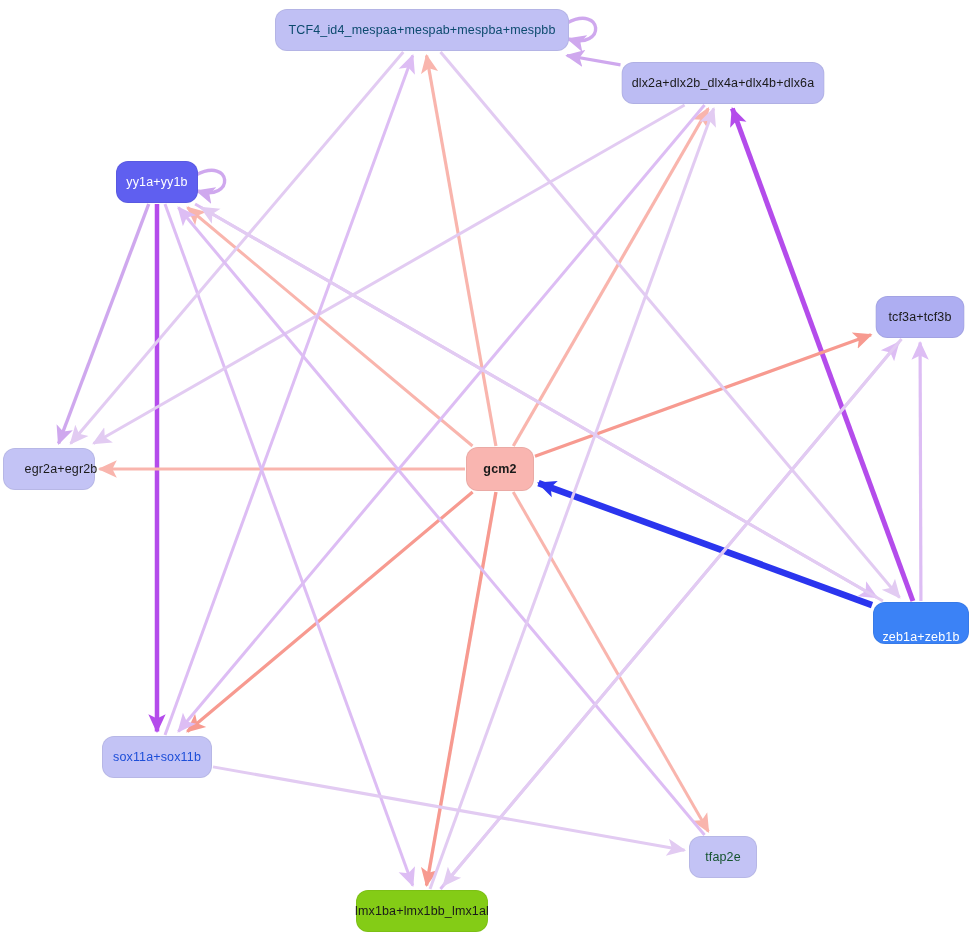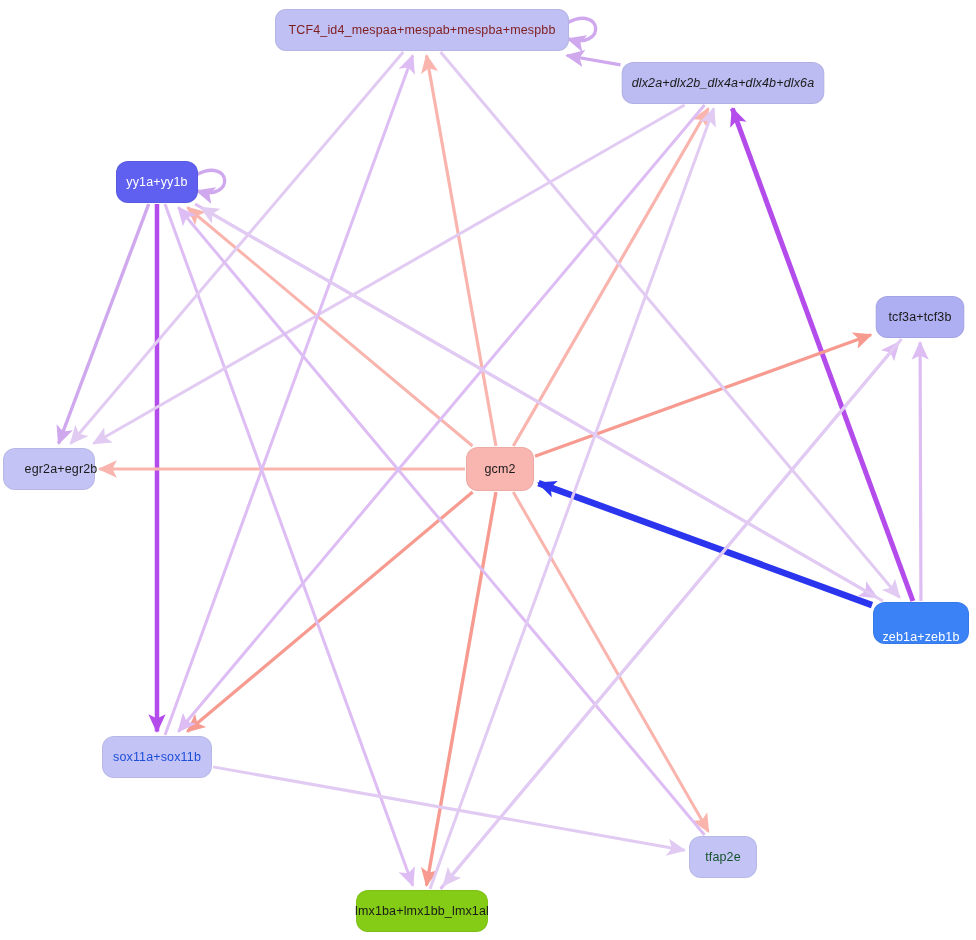--- a/index.html
+++ b/index.html
@@ -117,36 +117,36 @@
         <line x1="920.93" y1="601.00" x2="920.08" y2="342.50" stroke="#ddbdf4" stroke-width="3.2" stroke-linecap="butt" marker-end="url(#arw11)"></line>
         <line x1="882.89" y1="601.00" x2="201.18" y2="207.50" stroke="#e2cbf2" stroke-width="3" stroke-linecap="butt" marker-end="url(#arw9)"></line>
         <line x1="901.56" y1="339.00" x2="443.38" y2="885.50" stroke="#e2cbf2" stroke-width="3" stroke-linecap="butt" marker-end="url(#arw9)"></line>
       </g>
     <g id="loops-group">
         <path d="M 567 23 C 603 4, 607 50, 568 39" fill="none" stroke="#cfa8ee" stroke-width="3.4" marker-end="url(#arw7)"></path>
         <path d="M 196 175 C 232 156, 236 202, 197 191" fill="none" stroke="#cfa8ee" stroke-width="3.4" marker-end="url(#arw7)"></path>
       </g>
   </svg>
   <div id="nodes-layer">
-      <div class="node" style="left: 422px; top: 30px; width: 294px; height: 42px; background: rgb(192, 192, 244); color: #7f1d1d; border-radius: 11px;">
+      <div class="node" style="left: 422px; top: 30px; width: 294px; height: 42px; background: rgb(192, 192, 244); color: #0c4a6e;">
         <span class="node-label">TCF4_id4_mespaa+mespab+mespba+mespbb</span>
       </div>
-      <div class="node" style="left: 723px; top: 83px; width: 203px; height: 42px; background: rgb(188, 188, 243); color: rgb(26, 26, 26); font-style: italic;">
+      <div class="node" style="left: 723px; top: 83px; width: 203px; height: 42px; background: rgb(188, 188, 243); color: rgb(26, 26, 26);">
         <span class="node-label">dlx2a+dlx2b_dlx4a+dlx4b+dlx6a</span>
       </div>
       <div class="node" style="left: 157px; top: 182px; width: 82px; height: 42px; background: rgb(95, 95, 240); color: rgb(255, 255, 255);">
         <span class="node-label">yy1a+yy1b</span>
       </div>
       <div class="node" style="left: 920px; top: 317px; width: 89px; height: 42px; background: rgb(174, 174, 242); color: rgb(26, 26, 26);">
         <span class="node-label">tcf3a+tcf3b</span>
       </div>
       <div class="node" style="left: 49px; top: 469px; width: 92px; height: 42px; background: rgb(195, 195, 245); color: rgb(26, 26, 26); padding-left: 24px;">
         <span class="node-label">egr2a+egr2b</span>
       </div>
-      <div class="node" style="left: 500px; top: 469px; width: 68px; height: 44px; background: rgb(249, 181, 176); color: rgb(26, 26, 26);">
+      <div class="node" style="left: 500px; top: 469px; width: 68px; height: 44px; background: rgb(249, 181, 176); color: rgb(26, 26, 26); font-weight: bold;">
         <span class="node-label">gcm2</span>
       </div>
       <div class="node" style="left: 921px; top: 623px; width: 96px; height: 42px; background: #3b82f6; color: rgb(255, 255, 255); align-items: flex-end;">
         <span class="node-label">zeb1a+zeb1b</span>
       </div>
       <div class="node" style="left: 157px; top: 757px; width: 110px; height: 42px; background: rgb(195, 195, 245); color: #1d4ed8;">
         <span class="node-label">sox11a+sox11b</span>
       </div>
       <div class="node" style="left: 723px; top: 857px; width: 68px; height: 42px; background: rgb(195, 195, 245); color: #14532d;">
         <span class="node-label">tfap2e</span>

